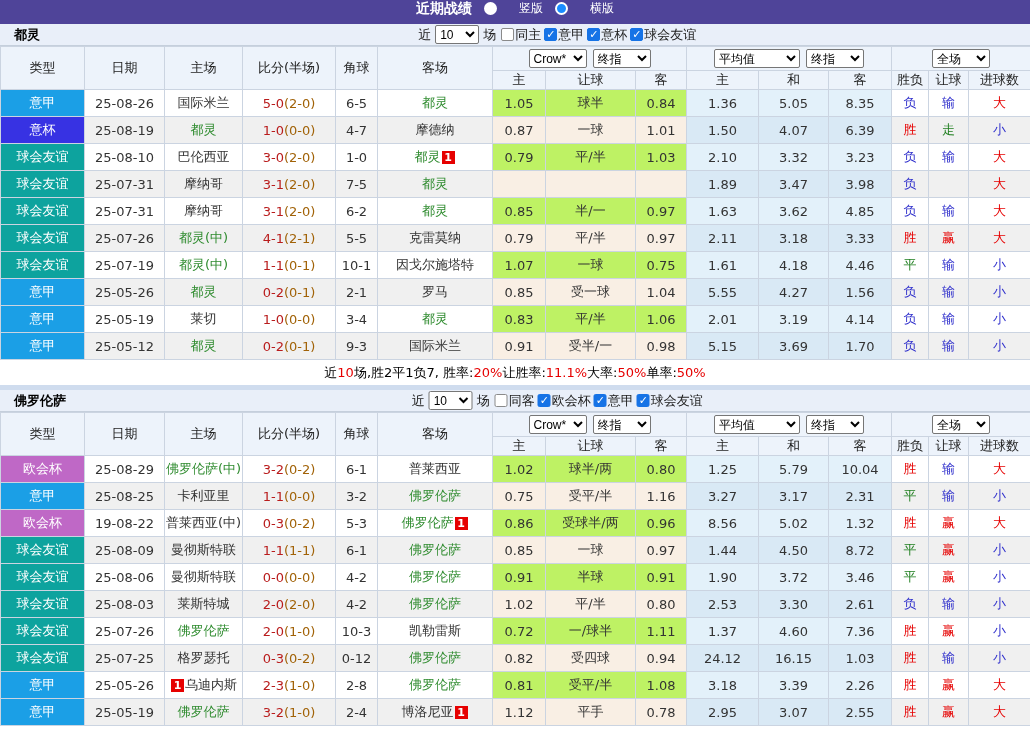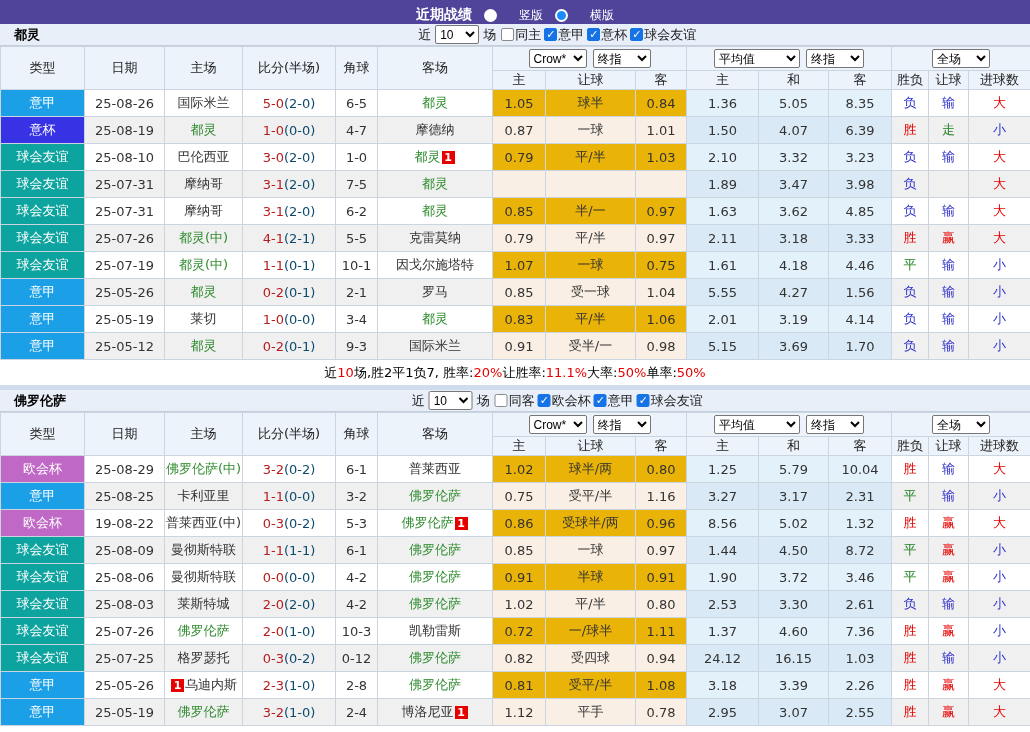--- a/index.html
+++ b/index.html
@@ -1,19 +1,19 @@
 <!DOCTYPE html>
 <html><head>
 <meta charset="utf-8">
 <style>
   * { box-sizing: border-box; }
   body { margin:0; width:1030px; background:#fff; font-family:"DejaVu Sans","Liberation Sans",sans-serif; }
 
   
-  .titlebar { height:24px; background:#4F4499; display:flex; align-items:flex-end; justify-content:center; gap:12px; color:#fff; }
+  .titlebar { height:24px; background:#4F4499; display:flex; align-items:flex-start; justify-content:center; gap:12px; color:#fff; }
   .title { font-weight:bold; font-size:14px; }
   .radio-opt { display:flex; align-items:center; gap:22px; font-size:12px; cursor:pointer;font-family:Liberation Mono, monospace; }
   .radio { width:13px; height:13px; border-radius:50%; background:#fff; display:inline-block; }
   .radio.checked { background:#1a8cff; border:2px solid #fff; }
 
   
   .filterbar { height:22px; background:#E9EFF9; display:flex; align-items:center; position:relative; border-bottom:1px solid #C5CFDC; }
   .team { font-weight:bold; font-size:13px; color:#000; margin-left:14px; }
   .controls { position:absolute; left:54%; transform:translateX(-50%); display:flex; align-items:center; font-size:13px; color:#222; white-space:nowrap; }
   .flabel { margin:0 2px; }
@@ -28,28 +28,28 @@
   table { border-collapse:collapse; table-layout:fixed; width:1030px; font-size:13px; }
   th, td { border:1px solid #CBD4E1; text-align:center; overflow:hidden; white-space:nowrap; padding:0; }
   thead th { background:#EDF3FB; font-weight:normal; color:#222; }
   tr.h1 { height:24px; }
   tr.h2 { height:19px; }
   .hdd { margin:0 3px; min-width:58px; }
   .hdd.wide { min-width:86px; }
   tbody tr { height:26px; color:#333; }
   .odd td { background:#fff; }
   .even td { background:#F0F0F0; }
-  .odd td.c-crow { background:#eab308;text-align:center; }
+  .odd td.c-crow { background:#bef264;text-align:center; }
   .even td.c-crow { background:#F9EFE4; }
   .odd td.c-avg { background:#E3F1FA; }
   .even td.c-avg { background:#D9E9F5; }
   .c-type { padding:0; }
   .lbadge { height:26px; display:flex; align-items:center; justify-content:center; color:#fff; font-size:13px; }
   .sc { color:#b91c1c; }
-  .half { color:#0c4a6e; }
+  .half { color:#a16207; }
   .tname.green { color:#2E8B2E; }
   .tname { cursor:pointer; }
   .badge1 { display:inline-block; width:13px; height:13px; background:#E60000; color:#fff; font-size:11px; line-height:13px; font-weight:bold; vertical-align:middle; margin:0 1px; }
 
   .summary { height:25px; display:flex; align-items:center; justify-content:center; font-size:13px; color:#000; background:#fff; }
   .summary .red { color:#E60000; }
   .band { height:5px; background:#CFDCEE; }
 </style>
 </head>
 <body>

